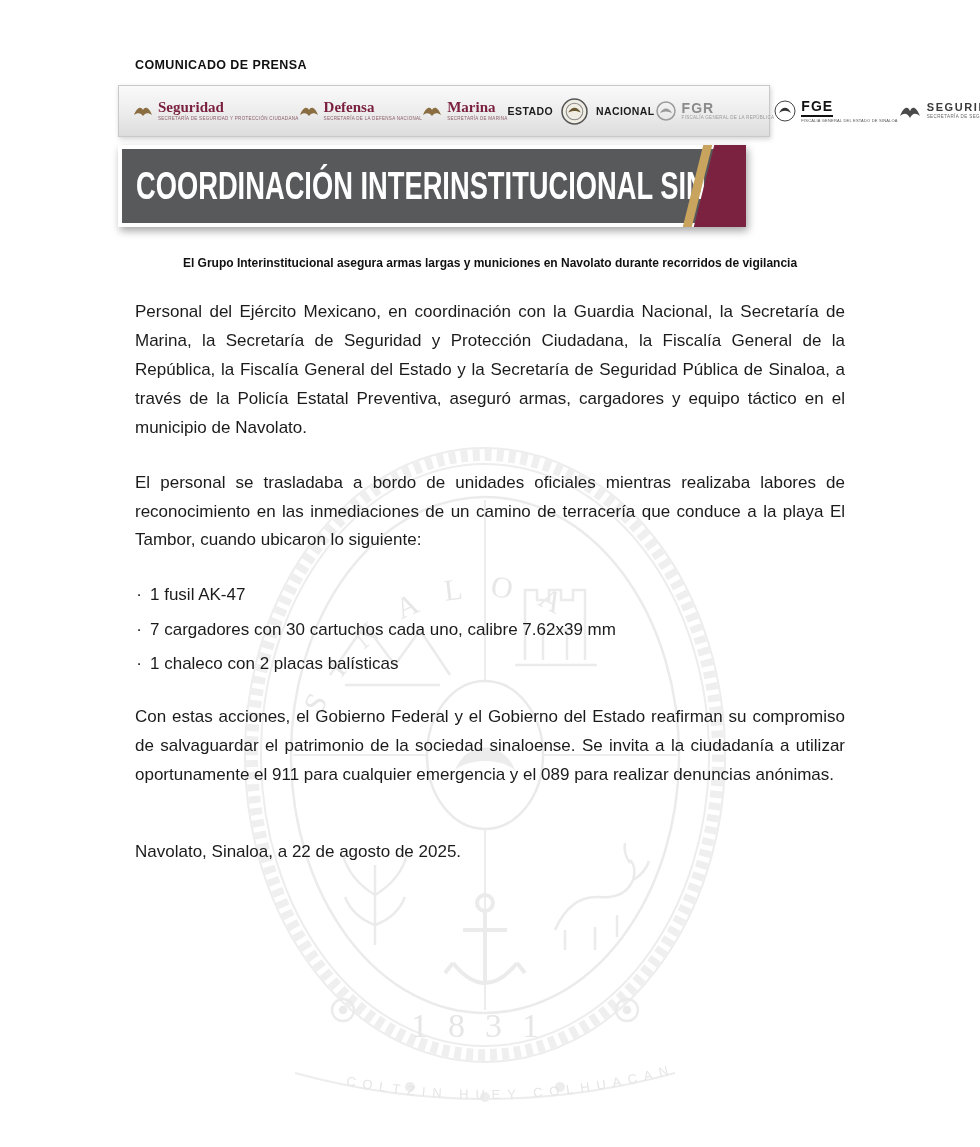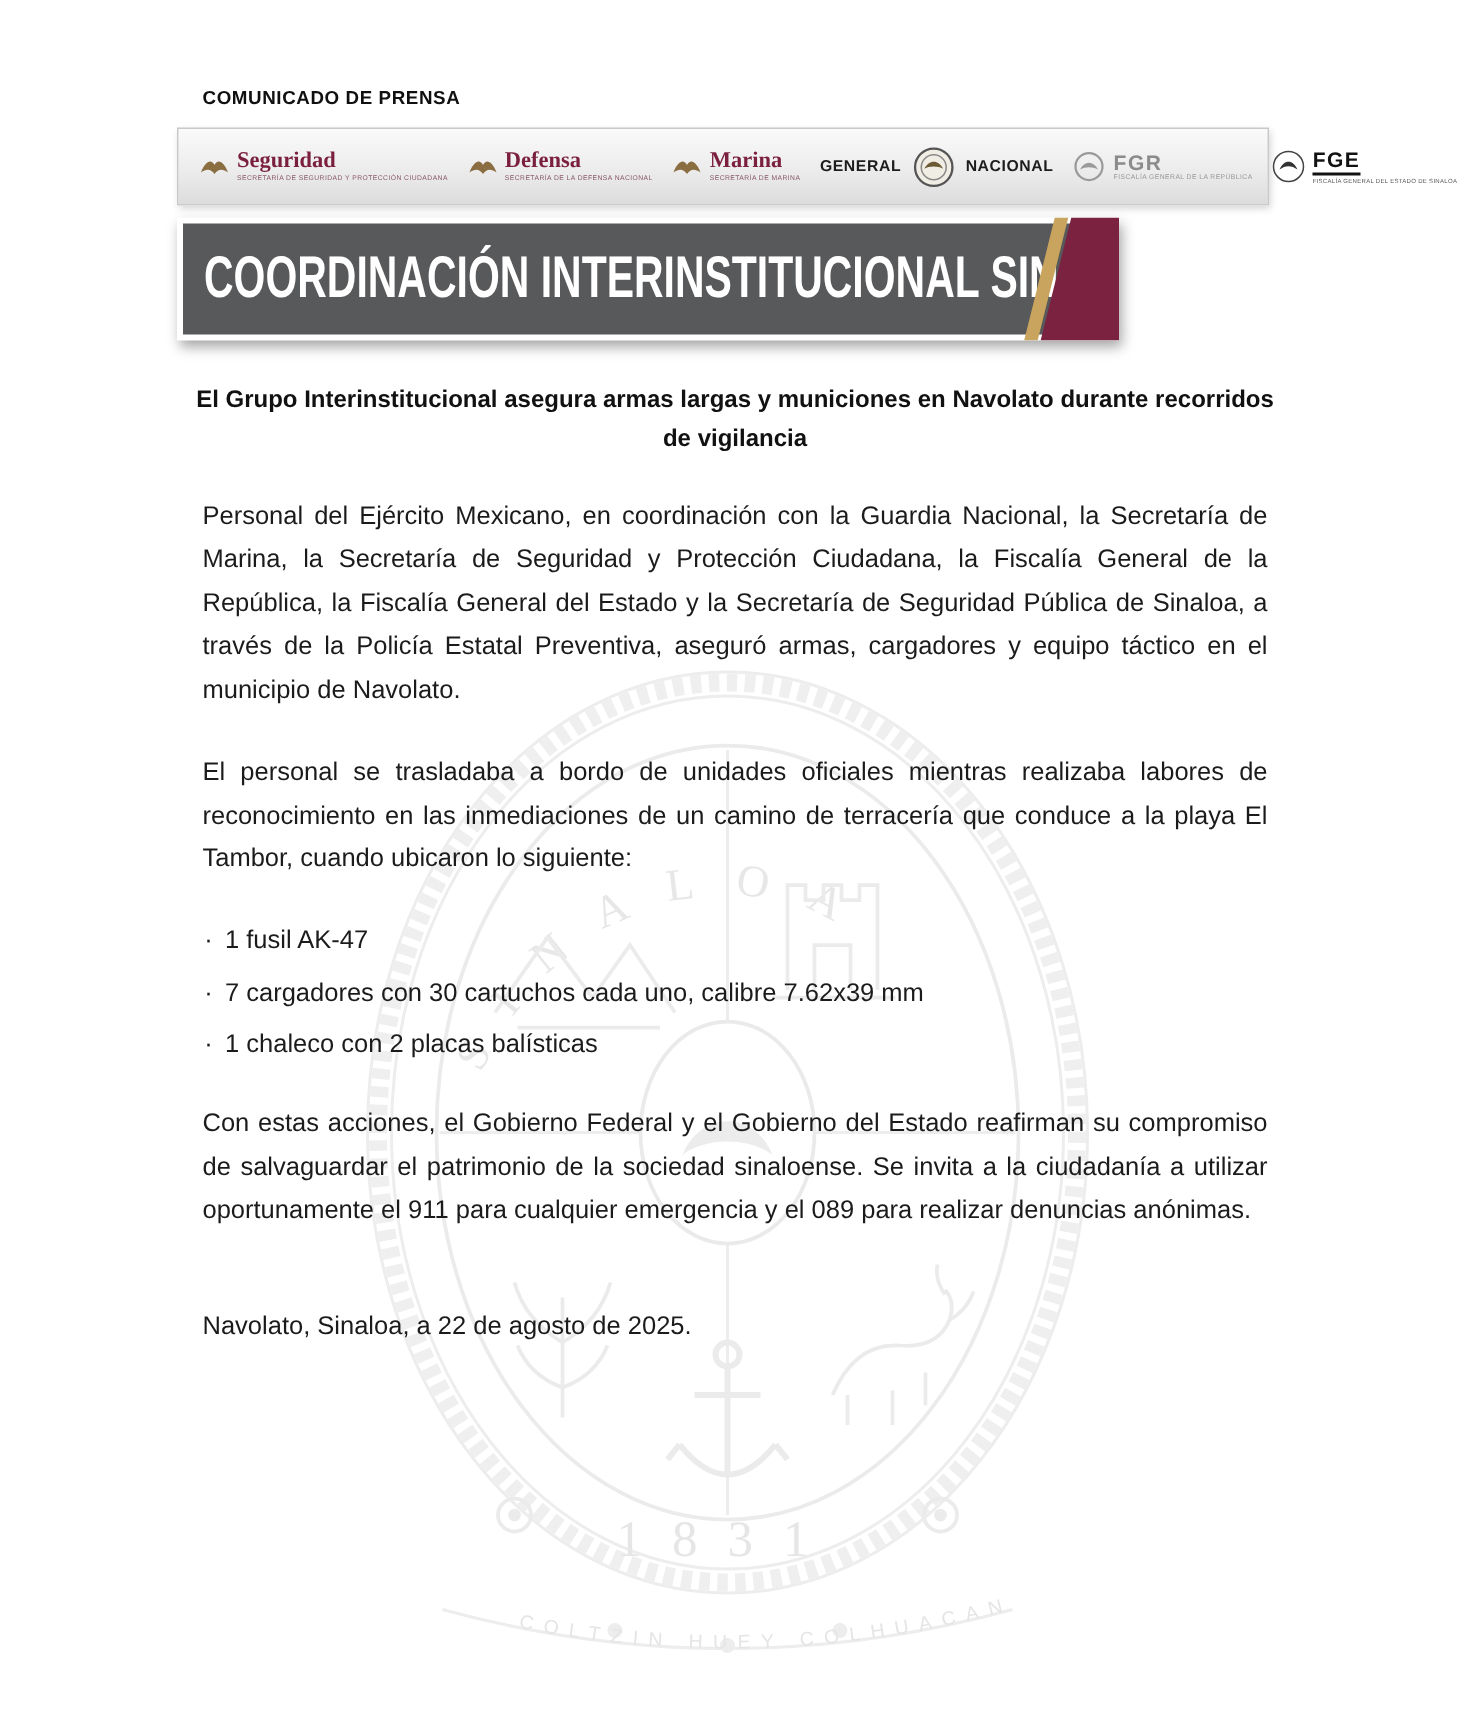--- a/index.html
+++ b/index.html
@@ -22,27 +22,26 @@
   
   .content { position:relative; z-index:1; padding:58px 118px 0 118px; }
 
   .kicker {
     font-size:12.5px; letter-spacing:.4px; color:#101010;
     margin:0 0 13px 17px; font-weight:700;
   }
 
   
   .logo-strip {
-    height:52px; width:728px;
+    height:52px; width:652px;
     background:linear-gradient(180deg,#fafafa 0%, #ececec 55%, #dcdcdc 100%);
     border:1px solid #c9c9c9;
     box-shadow:1px 2px 5px rgba(0,0,0,.18);
     display:flex; align-items:center; justify-content:space-between;
     padding:0 14px;
-    gap:13px;
   }
   .logo { display:flex; align-items:center; gap:5px; white-space:nowrap; }
   .logo-text { display:flex; flex-direction:column; line-height:1.05; }
   .word-serif {
     font-family:"Liberation Serif", serif; font-weight:700;
     font-size:15px; color:#7a1f3d;
   }
   .sub { font-size:4.5px; color:#8a5a66; letter-spacing:.3px; margin-top:1px; }
   .gn-word { font-size:10.5px; font-weight:700; color:#1c1c1c; letter-spacing:.4px; }
   .gn-emblem { margin:0 3px; display:flex; }
@@ -80,21 +79,21 @@
   .banner-title {
     font-size:35px; font-weight:700; color:#ffffff;
     letter-spacing:0px; white-space:nowrap;
     transform:scale(0.78,1.12); transform-origin:left center;
     z-index:2;
   }
 
   
   .headline {
     margin:27px 4px 25px 4px;
-    font-size:16px; font-weight:700; line-height:1.6;
+    font-size:12px; font-weight:700; line-height:1.6;
     text-align:center; color:#111;
   }
   .para {
     font-size:17px; line-height:1.7; text-align:justify;
     margin:0 0 26px 17px; width:710px; color:#1b1b1b;
   }
   .bullets { list-style:none; margin:0 0 26px 17px; }
   .bullet-li { display:flex; gap:7px; font-size:17px; line-height:1.6; margin-bottom:7px; }
   .bullet-marker { width:8px; text-align:center; }
   .dateline { margin-bottom:0;margin-top:48px; }
@@ -216,21 +215,21 @@
               <path d="M1 12 C4 4 8 3 10 7 C12 3 16 4 19 12 C15 9 12 10 10 13 C8 10 5 9 1 12 Z" fill="#8a6e42"></path>
             </svg>
         </span>
         <span class="logo-text">
           <span class="word-serif">Marina</span>
           <span class="sub">SECRETARÍA DE MARINA</span>
         </span>
       </div>
 
       <div class="logo">
-        <span class="gn-word">GENERAL</span>
+        <span class="gn-word">ESTADO</span>
         <span class="logo-icon gn-emblem">
           <svg width="27" height="27" viewBox="0 0 26 26">
             <circle cx="13" cy="13" r="12" fill="#f0ede4" stroke="#555" stroke-width="1.5"></circle>
             <circle cx="13" cy="13" r="8" fill="none" stroke="#8a8a8a" stroke-width="1"></circle>
             <path d="M7 14 C10 8 16 8 19 14 C16 12 10 12 7 14 Z" fill="#6b5a34"></path>
           </svg>
         </span>
         <span class="gn-word">NACIONAL</span>
       </div>
 

